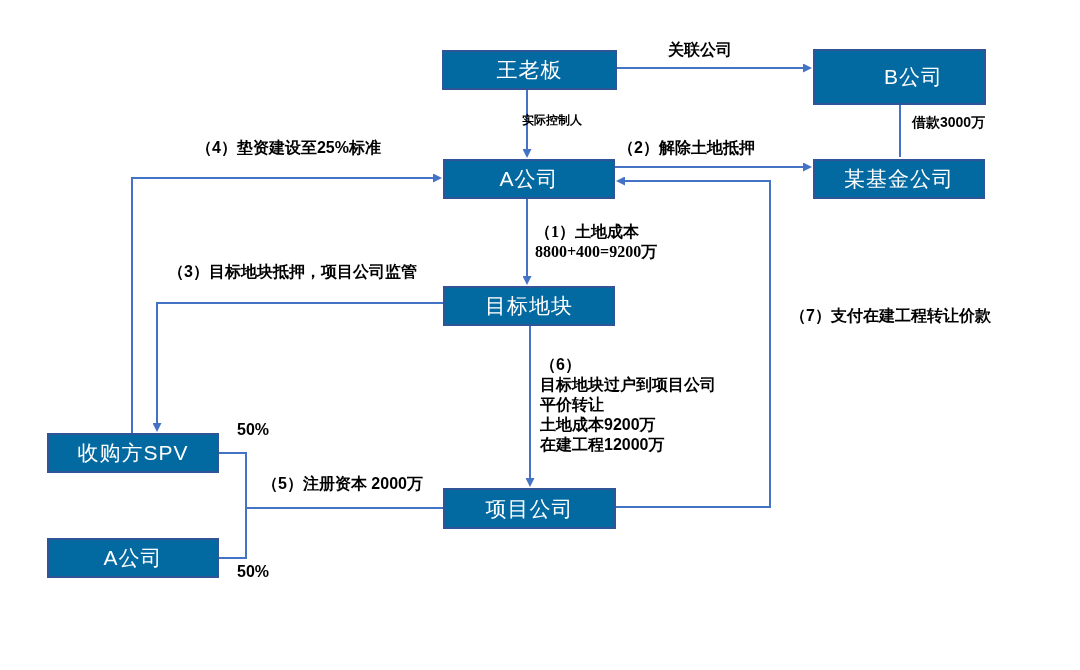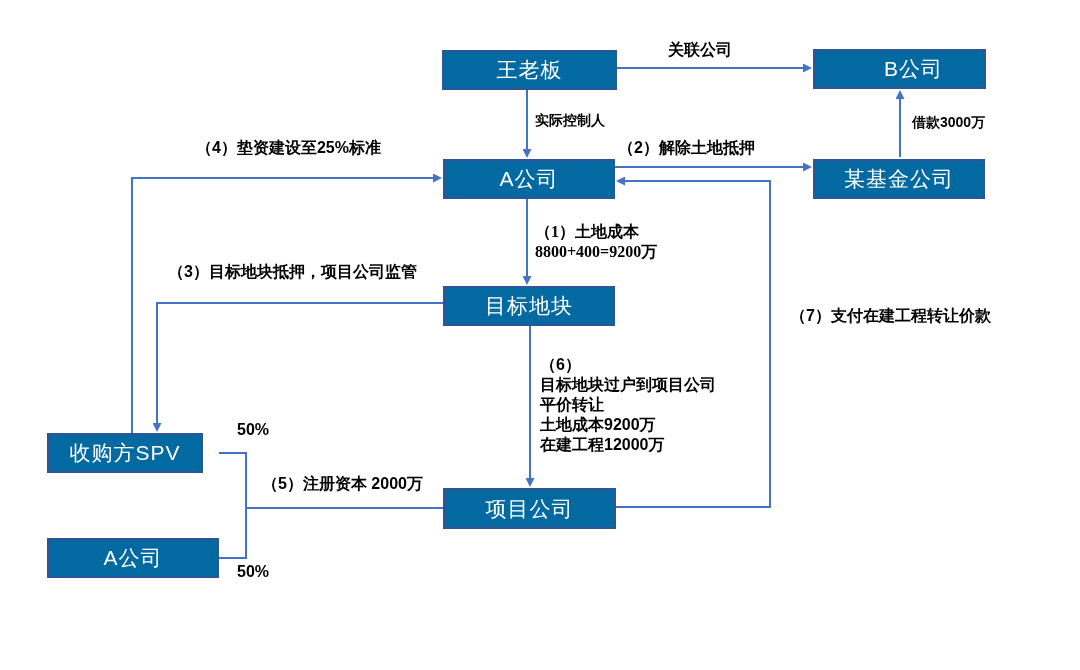--- a/index.html
+++ b/index.html
@@ -13,30 +13,30 @@
     background:#0369a1;border:2px solid #2F5597;box-sizing:border-box;
     color:#ffffff;font-size:21px;letter-spacing:1px;
   }
   .lbl{
     position:absolute;color:#000000;font-weight:bold;font-size:16px;
     white-space:nowrap;line-height:20px;
   }
   .lbl.multi{white-space:normal;}
   
   #n-wang   {left:442px;top:50px; width:175px;height:40px;}
-  #n-bco    {left:813px;top:49px; width:173px;height:40px;padding-left:28px;}
+  #n-bco    {left:813px;top:49px; width:173px;height:56px;padding-left:28px;}
   #n-aco    {left:443px;top:159px;width:172px;height:40px;}
   #n-fund   {left:813px;top:159px;width:172px;height:40px;}
   #n-land   {left:443px;top:286px;width:172px;height:40px;}
   #n-proj   {left:443px;top:488px;width:173px;height:41px;}
-  #n-spv    {left:47px; top:433px;width:156px;height:40px;}
+  #n-spv    {left:47px; top:433px;width:172px;height:40px;}
   #n-aco2   {left:47px; top:538px;width:172px;height:40px;}
   
   #l-affil  {left:668px;top:40px; font-size:16px;}
-  #l-ctrl   {left:535px;top:110px;font-size:14px;}
+  #l-ctrl   {left:522px;top:110px;font-size:12px;}
   #l-loan   {left:912px;top:112px;font-size:14px;text-align:center;}
   #l-s2     {left:618px;top:138px;}
   #l-s4     {left:196px;top:138px;}
   #l-s1     {left:535px;top:222px;font-family:Liberation Serif, serif;}
   #l-s3     {left:168px;top:262px;}
   #l-s6     {left:540px;top:355px;}
   #l-s7     {left:790px;top:306px;}
   #l-s5     {left:262px;top:474px;}
   #l-50a    {left:237px;top:420px;}
   #l-50b    {left:237px;top:562px;}

